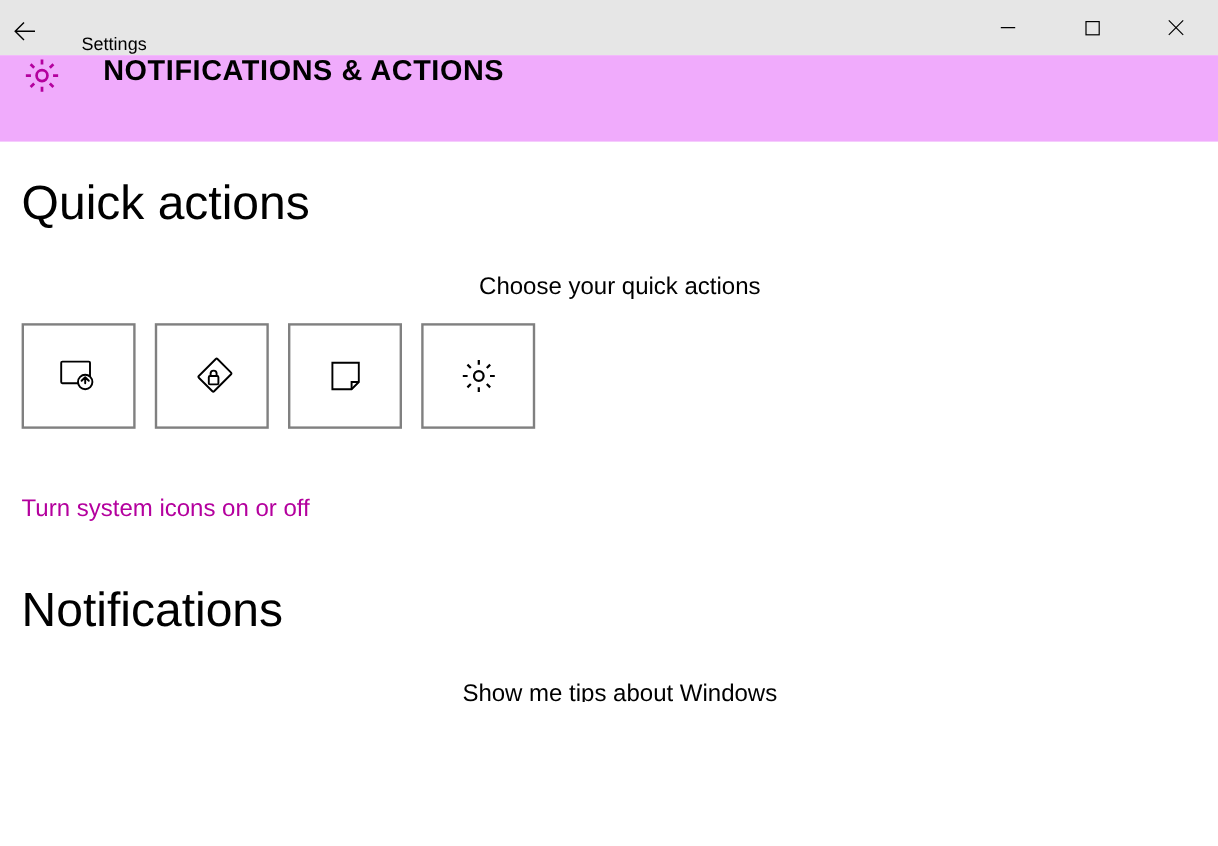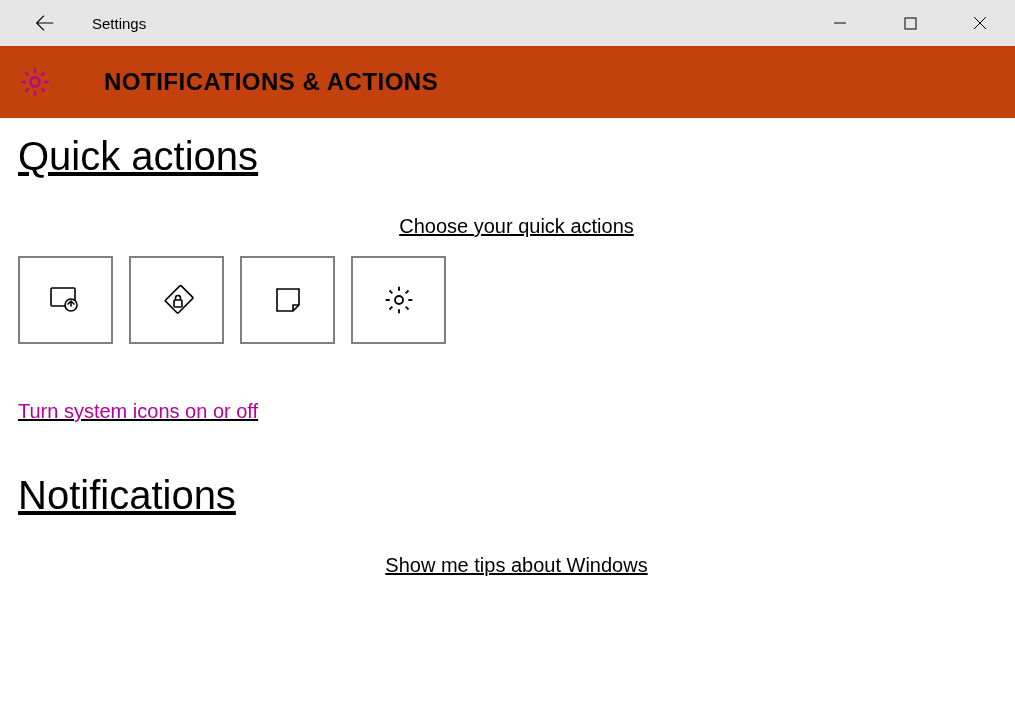--- a/index.html
+++ b/index.html
@@ -9,22 +9,21 @@
       background: #fff;
       width: 1015px;
       height: 705px;
       overflow: hidden;
       position: relative;
     }
     .titlebar {
       height: 46px;
       background: #e6e6e6;
       display: flex;
-      align-items: center;
-      padding-left: 24px;
+      align-items: flex-end;
     }
     .back-btn {
       width: 40px;
       height: 40px;
       display: flex;
       align-items: center;
       justify-content: center;
       cursor: pointer;
     }
     .app-title {
@@ -40,40 +39,39 @@
     .win-ctrl {
       width: 70px;
       height: 46px;
       display: flex;
       align-items: center;
       justify-content: center;
       cursor: pointer;
     }
     .header-section {
       height: 72px;
-      background: #c2410c;
-      display: flex;
-      align-items: center;
+      background: #f0abfc;
+      display: flex;
+      align-items: flex-start;
       padding-left: 18px;
-      gap: 52px;
+      gap: 34px;
     }
     .gear-accent svg { display: block; }
     .page-heading {
       font-size: 24px;
       font-weight: 600;
       letter-spacing: 0.5px;
       color: #000;
     }
     .content {
       position: relative;
       height: 467px;
       overflow-y: scroll;
       padding-left: 18px;
-      padding-top: 16px;
-      text-decoration: underline;
+      padding-top: 29px;
     }
     .content::-webkit-scrollbar { width: 18px; }
     .content::-webkit-scrollbar-track { background: #f0f0f0; }
     .content::-webkit-scrollbar-thumb { background: #c0c0c0; }
     .section-h1 {
       font-size: 40px;
       font-weight: 300;
       color: #000;
       margin-bottom: 36px;
     }

